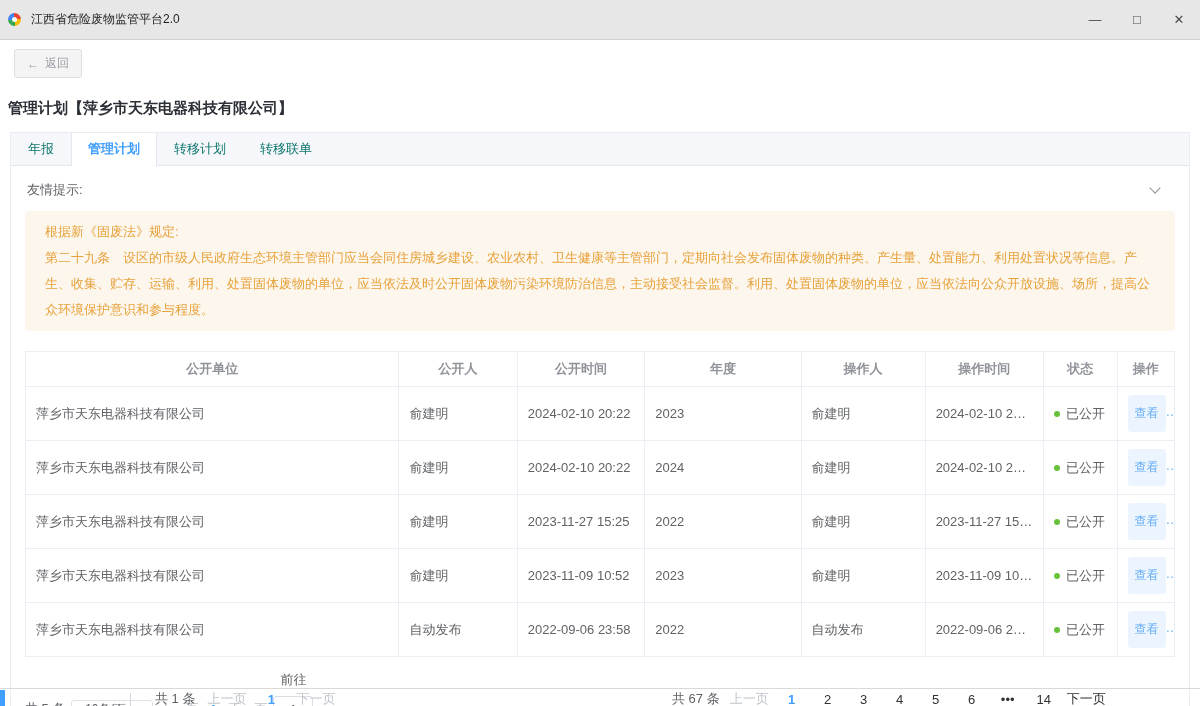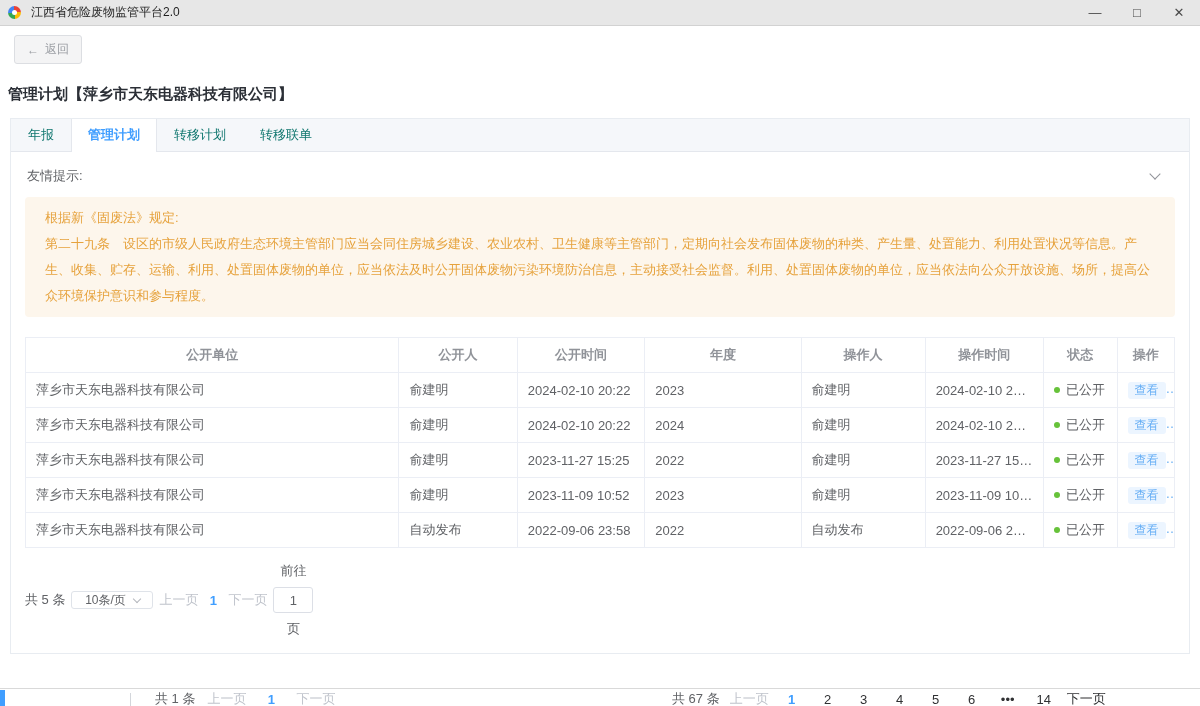--- a/index.html
+++ b/index.html
@@ -6,21 +6,21 @@
   html, body { width: 1200px; height: 706px; overflow: hidden; }
   body {
     position: relative;
     font-family: "Liberation Sans", "DejaVu Sans", sans-serif;
     background: #ffffff;
     color: #303133;
   }
 
   
   .titlebar {
-    height: 26px;
+    height: 40px;
     background: #e7e7e7;
     border-bottom: 1px solid #d2d2d2;
     display: flex;
     align-items: center;
     padding-left: 8px;
   }
   .app-icon {
     width: 13px; height: 13px; border-radius: 50%;
     background: conic-gradient(#ea4335 0 90deg, #fbbc05 90deg 180deg, #34a853 180deg 270deg, #4285f4 270deg 360deg);
     position: relative; flex: 0 0 auto;
@@ -101,21 +101,21 @@
     padding: 8px 10px;
     overflow: hidden; white-space: nowrap; text-overflow: ellipsis;
   }
   .data-table th { color: #909399; font-weight: 700; text-align: center; }
   .data-table td { color: #606266; text-align: left; }
   .status-dot {
     display: inline-block; width: 6px; height: 6px; border-radius: 50%;
     background: #67c23a; margin-right: 6px; vertical-align: 1px;
   }
   .view-link {
-    display: inline-block; padding: 0 7px; border-radius: 3px;
+    display: inline-block; padding: 10px 7px; border-radius: 3px;
     background: #ecf5ff; color: #66aef5; font-size: 12px; cursor: pointer;
   }
 
   
   .pagination {
     margin-top: 14px;
     display: flex; align-items: center;
     font-size: 13px; color: #606266; gap: 6px; padding-right: 2px;
   }
   .pg-total { color: #606266; }

